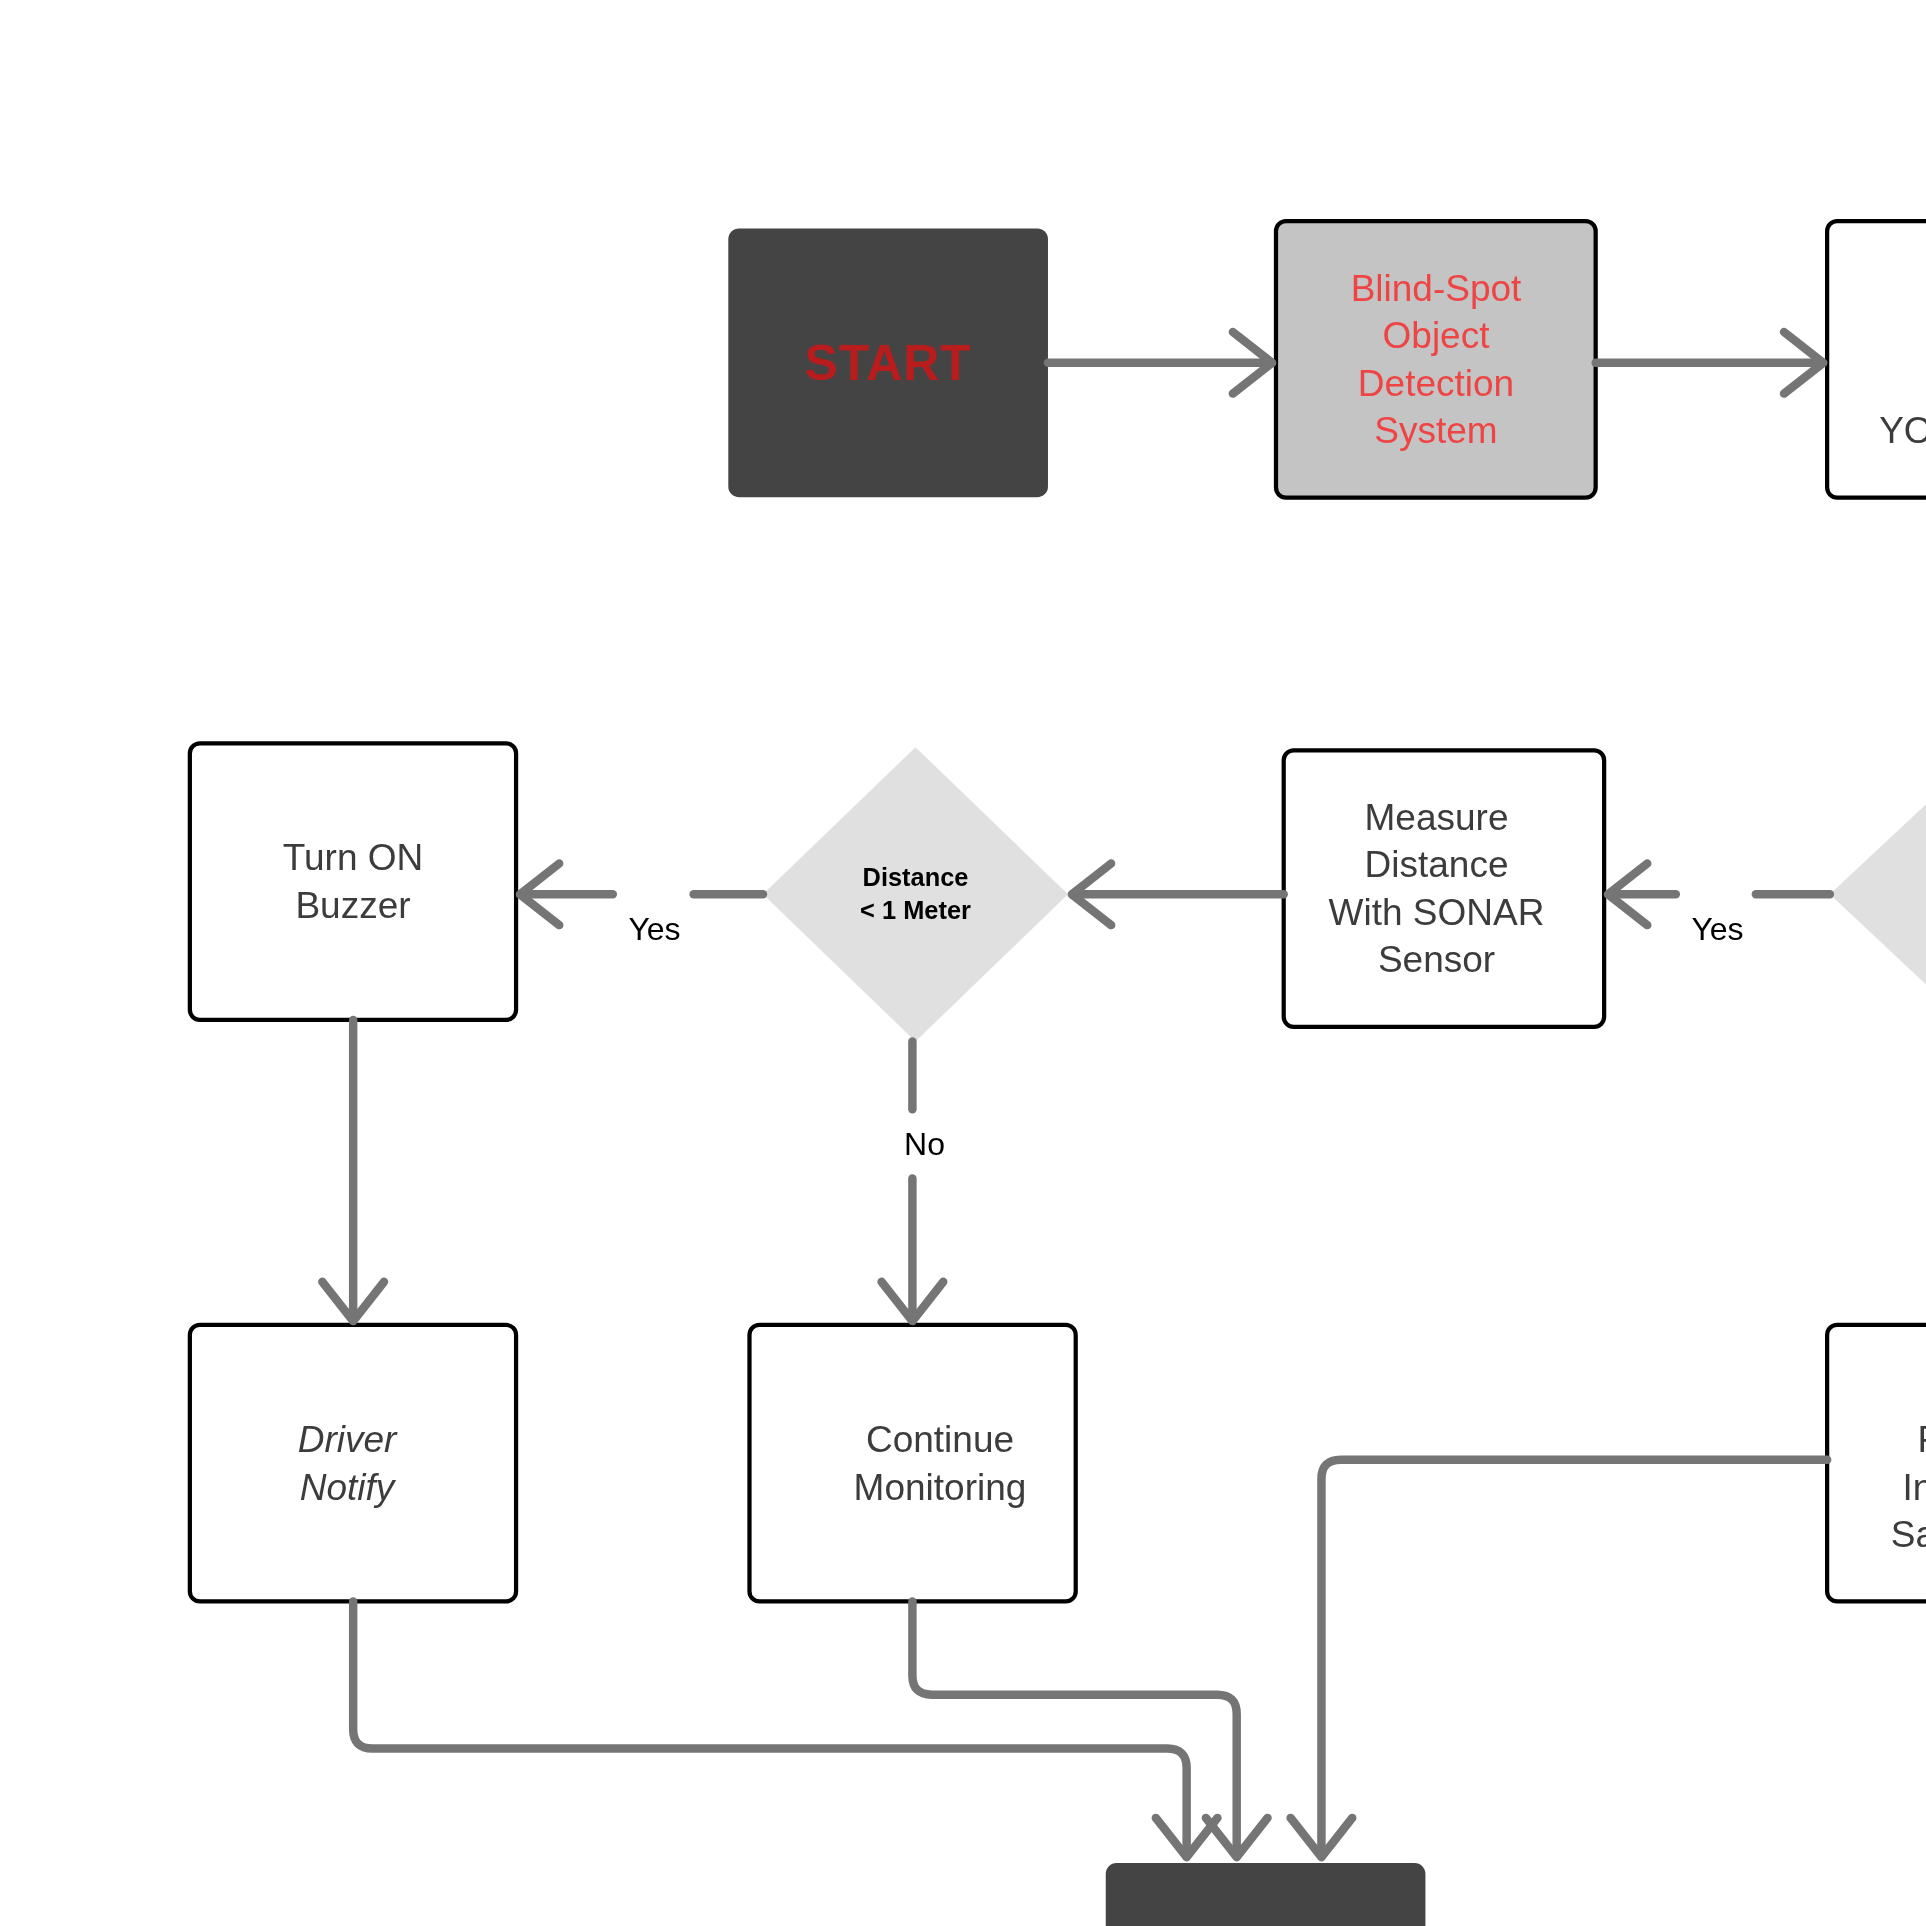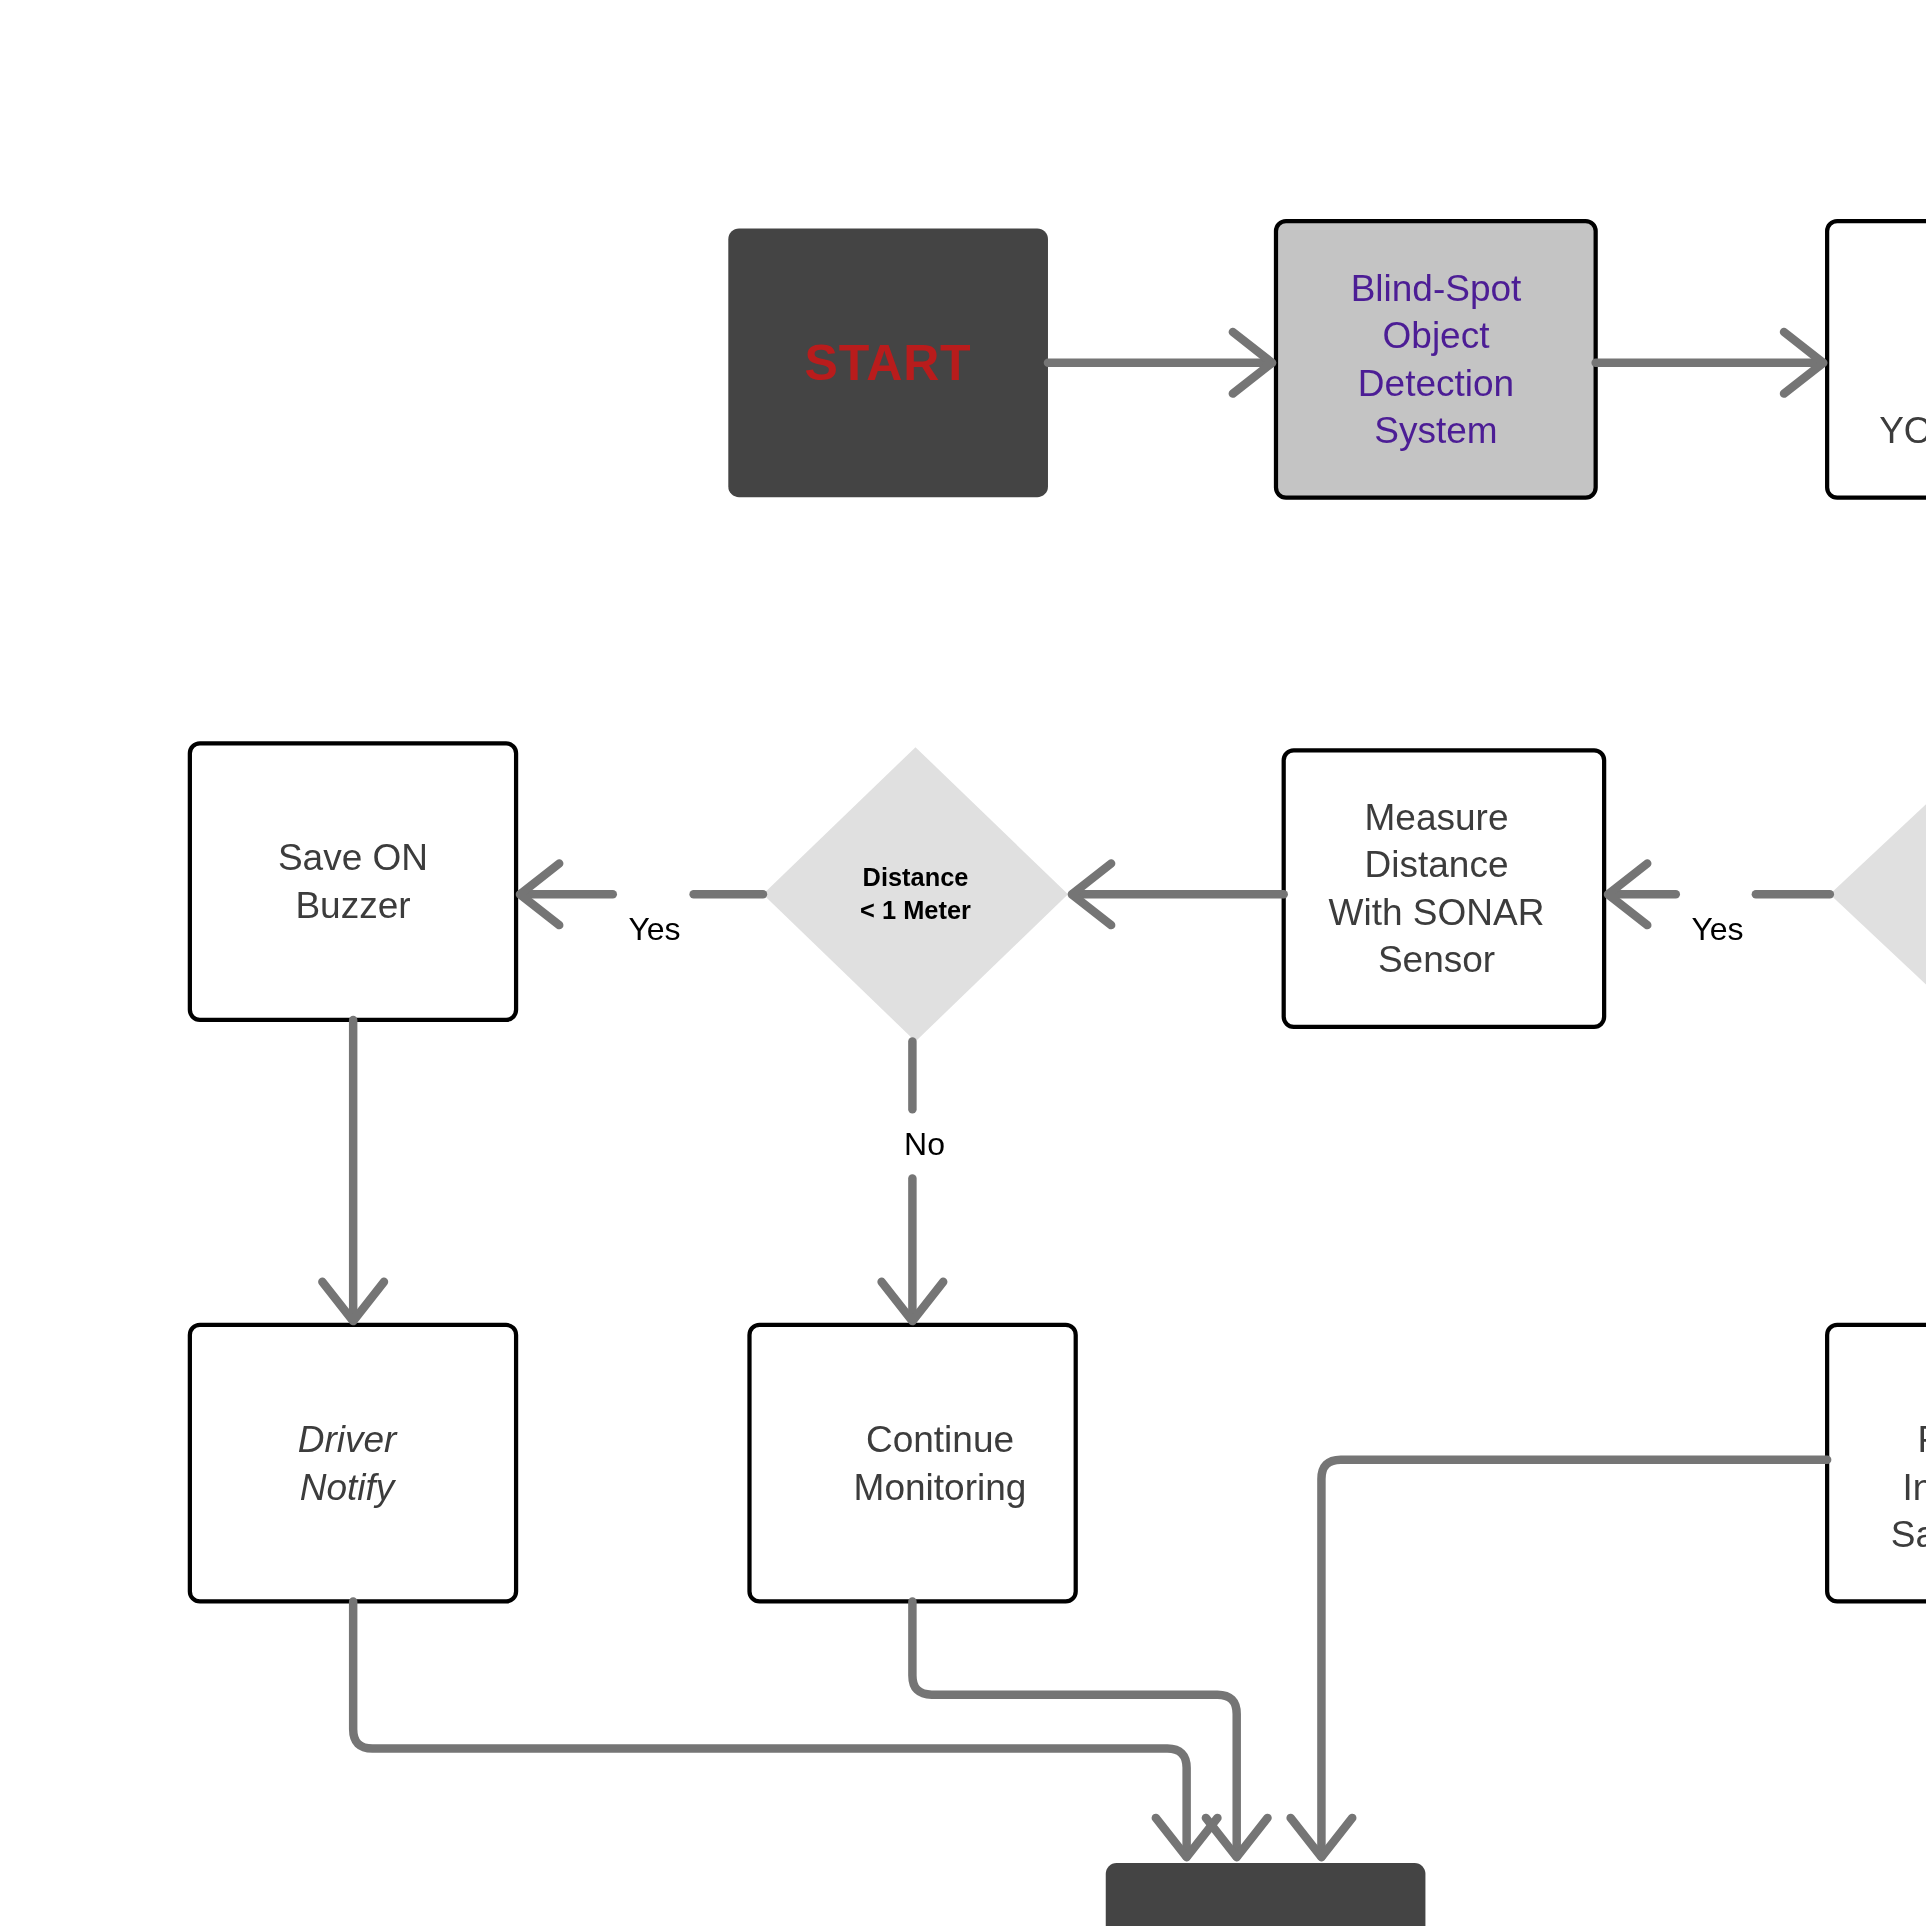--- a/index.html
+++ b/index.html
@@ -41,21 +41,21 @@
     font-size: 50px;
     letter-spacing: 0.8px;
   }
   .process-label {
     color: #3c3c3c;
     font-weight: normal;
     font-size: 37px;
     line-height: 1.28;
   }
   .process-label-dark {
-    color: #4c1d95;
+    color: #ef4444;
     font-weight: normal;
     font-size: 37px;
     line-height: 1.28;
   }
   .decision-label {
     color: #000000;
     font-weight: bold;
     font-size: 24px;
     line-height: 1.30;
   }
@@ -190,21 +190,21 @@
 Object</div>
 
   <div class="node-text process-label" style="left:1276px; top:750px; width:321px; height:277px;">Measure
 Distance
 With SONAR
 Sensor</div>
 
   <div class="node-text decision-label-lg" style="left:763px; top:747px; width:305px; height:294px;">Distance
 &lt; 1 Meter</div>
 
-  <div class="node-text process-label" style="left:190px; top:743px; width:326px; height:277px;">Save  ON
+  <div class="node-text process-label" style="left:190px; top:743px; width:326px; height:277px;">Turn  ON
 Buzzer</div>
 
   <div class="node-text process-label" style="left:184px; top:1325px; width:326px; height:277px;font-style:italic;">Driver
 Notify</div>
 
   <div class="node-text process-label" style="left:777px; top:1325px; width:326px; height:277px;">Continue
 Monitoring</div>
 
   <div class="node-text process-label" style="left:1827px; top:1325px; width:327px; height:277px;">SONER
 Remains

